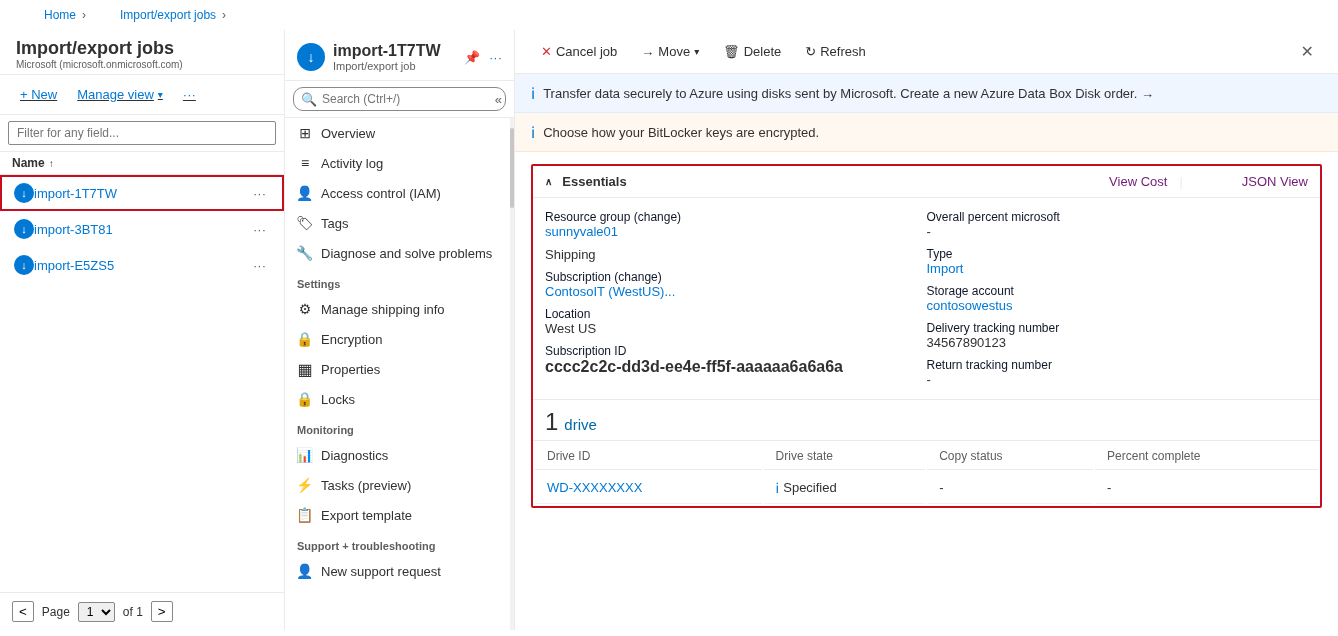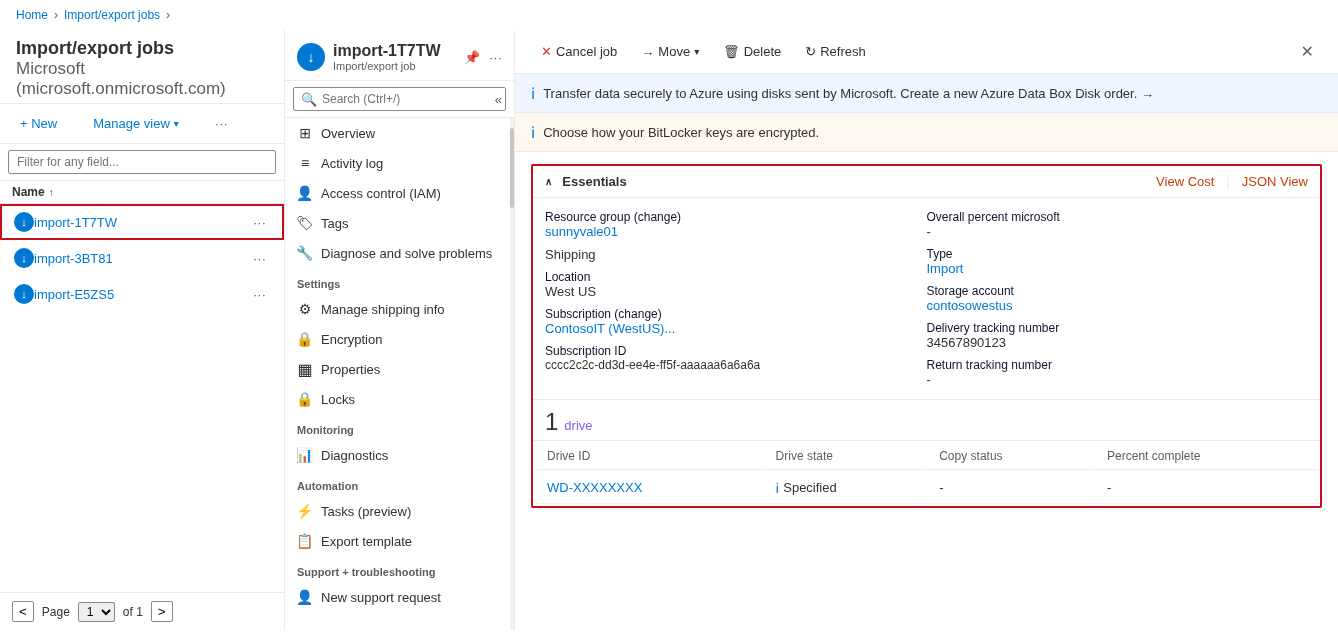--- a/index.html
+++ b/index.html
@@ -1,29 +1,29 @@
 <!DOCTYPE html>
 <html><head>
   <meta charset="utf-8">
   <style>
     * { box-sizing: border-box; margin: 0; padding: 0; }
     body { font-family: 'Segoe UI', Arial, sans-serif; font-size: 13px; color: #323130; background: #fff; overflow: hidden; }
 
     .breadcrumb { display: flex; align-items: center; gap: 6px; padding: 8px 16px; font-size: 12px; color: #605e5c; }
-    .breadcrumb a { color: #0078d4; text-decoration: none; }
+    .breadcrumb a { color: #0078d4; text-decoration: none; margin-left: 28px; }
     .breadcrumb-sep { color: #605e5c; }
 
     .main-layout { display: flex; height: calc(636px - 36px); }
 
     
     .left-panel { width: 285px; border-right: 1px solid #edebe9; display: flex; flex-direction: column; flex-shrink: 0; }
     .left-header { padding: 8px 16px 4px; border-bottom: 1px solid #edebe9; }
     .left-title { font-size: 18px; font-weight: 600; color: #323130; }
-    .left-subtitle { font-size: 17px; color: #605e5c; }
-    .left-toolbar { display: flex; align-items: center; gap: 20px; padding: 8px 12px; border-bottom: 1px solid #edebe9; }
+    .left-subtitle { font-size: 10px; color: #605e5c; }
+    .left-toolbar { display: flex; align-items: center; gap: 4px; padding: 8px 12px; border-bottom: 1px solid #edebe9; text-decoration: underline; }
     .toolbar-btn { display: flex; align-items: center; gap: 4px; padding: 4px 8px; border: none; background: none; cursor: pointer; color: #0078d4; font-size: 13px; border-radius: 2px; }
     .filter-box { padding: 6px 8px; border-bottom: 1px solid #edebe9; }
     .filter-input { width: 100%; border: 1px solid #8a8886; border-radius: 2px; padding: 4px 8px; font-size: 12px; color: #323130; outline: none; }
     .list-header { display: flex; align-items: center; padding: 4px 12px; font-size: 12px; font-weight: 600; color: #323130; border-bottom: 1px solid #edebe9; }
     .sort-icon { margin-left: 4px; font-size: 10px; }
     .list-items { flex: 1; overflow-y: auto; }
     .list-item { display: flex; align-items: center; padding: 6px 12px; cursor: pointer; border: 2px solid transparent; }
     .list-item.selected { background: #fff; border: 2px solid #c50f1f; }
     .list-item-name { flex: 1; font-size: 13px; color: #0078d4; }
     .list-item-more { color: #605e5c; cursor: pointer; padding: 2px 4px; border-radius: 2px; }
@@ -32,21 +32,21 @@
     .page-select { border: 1px solid #8a8886; border-radius: 2px; padding: 1px 4px; font-size: 12px; }
 
     
     .mid-panel { width: 230px; border-right: 1px solid #edebe9; display: flex; flex-direction: column; flex-shrink: 0; }
     .mid-header { display: flex; align-items: center; padding: 12px 12px 8px; border-bottom: 1px solid #edebe9; gap: 8px; }
     .mid-title-area { flex: 1; }
     .mid-title { font-size: 16px; font-weight: 600; color: #323130; }
     .mid-subtitle { font-size: 11px; color: #605e5c; }
     .mid-header-icons { display: flex; gap: 8px; color: #0078d4; cursor: pointer; }
     .search-box { padding: 6px 8px; border-bottom: 1px solid #edebe9; position: relative; }
-    .search-input { width: 100%; border: 1px solid #8a8886; border-radius: 2px; padding: 4px 8px 4px 28px; font-size: 12px; outline: none; }
+    .search-input { width: 100%; border: 1px solid #8a8886; border-radius: 10px; padding: 4px 8px 4px 28px; font-size: 12px; outline: none; }
     .search-icon-pos { position: absolute; left: 16px; top: 50%; transform: translateY(-50%); color: #605e5c; font-size: 13px; }
     .collapse-btn { position: absolute; right: 12px; top: 50%; transform: translateY(-50%); color: #605e5c; cursor: pointer; }
     .nav-items { flex: 1; overflow-y: auto; }
     .nav-item { display: flex; align-items: center; gap: 8px; padding: 7px 12px; cursor: pointer; font-size: 13px; color: #323130; }
     .nav-section { padding: 10px 12px 4px; font-size: 11px; font-weight: 700; color: #605e5c; text-transform: none; }
     .nav-icon { width: 16px; height: 16px; flex-shrink: 0; display: flex; align-items: center; justify-content: center; font-size: 14px; }
 
     
     .right-panel { flex: 1; display: flex; flex-direction: column; overflow: hidden; }
     .right-toolbar { display: flex; align-items: center; gap: 4px; padding: 8px 16px; border-bottom: 1px solid #edebe9; }
@@ -55,29 +55,29 @@
     .close-btn { margin-left: auto; padding: 4px 8px; border: none; background: none; cursor: pointer; font-size: 16px; color: #605e5c; border-radius: 2px; }
     .info-banner { display: flex; align-items: center; gap: 8px; padding: 8px 16px; background: #f0f6ff; border-bottom: 1px solid #deecf9; font-size: 13px; }
     .info-icon { color: #0078d4; font-size: 16px; flex-shrink: 0; }
     .warning-banner { display: flex; align-items: center; gap: 8px; padding: 8px 16px; background: #fff8f0; border-bottom: 1px solid #f9e5d0; font-size: 13px; }
     .warning-icon { color: #0078d4; font-size: 16px; flex-shrink: 0; }
     .right-content { flex: 1; overflow-y: auto; padding: 12px 16px; }
     .essentials-box { border: 2px solid #c50f1f; border-radius: 2px; padding: 0; }
     .essentials-header { display: flex; align-items: center; justify-content: space-between; padding: 8px 12px; border-bottom: 1px solid #edebe9; }
     .essentials-title { font-size: 13px; font-weight: 600; display: flex; align-items: center; gap: 6px; }
     .essentials-links { display: flex; gap: 12px; font-size: 13px; color: #0078d4; }
-    .essentials-links a { color: #c2410c; text-decoration: none; cursor: pointer; }
+    .essentials-links a { color: #701a75; text-decoration: none; cursor: pointer; margin-left: 47px; }
     .essentials-body { display: grid; grid-template-columns: 1fr 1fr; padding: 8px 12px; gap: 0; }
     .ess-row { padding: 4px 0; }
     .ess-label { font-size: 12px; color: #0f172a; }
     .ess-value { font-size: 13px; color: #323130; }
     .ess-value.link { color: #0078d4; cursor: pointer; }
     .drives-header { display: flex; align-items: baseline; gap: 6px; padding: 8px 12px 4px; border-bottom: 1px solid #edebe9; }
     .drives-count { font-size: 24px; font-weight: 300; }
-    .drives-label { font-size: 13px; color: #8b5cf6; }
+    .drives-label { font-size: 15px; color: #0369a1; }
     .drives-table { width: 100%; }
     .drives-table th { padding: 6px 12px; font-size: 12px; color: #605e5c; font-weight: 400; text-align: left; border-bottom: 1px solid #edebe9; }
     .drives-table td { padding: 6px 12px; font-size: 13px; border-bottom: 1px solid #f3f2f1; }
     .drives-table td.link { color: #0078d4; cursor: pointer; }
 
     
     .job-icon { width: 28px; height: 28px; border-radius: 50%; background: #0078d4; display: flex; align-items: center; justify-content: center; color: white; font-size: 14px; flex-shrink: 0; }
     .job-icon-sm { width: 20px; height: 20px; border-radius: 50%; background: #0078d4; display: flex; align-items: center; justify-content: center; color: white; font-size: 11px; flex-shrink: 0; }
 
     
@@ -212,21 +212,20 @@
         <span class="nav-icon">🔒</span>
         <span>Locks</span>
       </div>
 
       <div class="nav-section">Monitoring</div>
       <div class="nav-item">
         <span class="nav-icon">📊</span>
         <span>Diagnostics</span>
       </div>
 
-      <div class="nav-section">Automation</div>
       <div class="nav-item">
         <span class="nav-icon">⚡</span>
         <span>Tasks (preview)</span>
       </div>
       <div class="nav-item">
         <span class="nav-icon">📋</span>
         <span>Export template</span>
       </div>
 
       <div class="nav-section">Support + troubleshooting</div>
@@ -290,30 +289,30 @@
 
           <div>
             <div class="ess-row">
               <div class="ess-label">Resource group (change)</div>
               <div class="ess-value link">sunnyvale01</div>
             </div>
             <div class="ess-row">
               <div class="ess-value">Shipping</div>
             </div>
             <div class="ess-row">
+              <div class="ess-label">Subscription (change)</div>
+              <div class="ess-value link">ContosoIT (WestUS)...</div>
+            </div>
+            <div class="ess-row">
               <div class="ess-label">Location</div>
               <div class="ess-value">West US</div>
             </div>
             <div class="ess-row">
-              <div class="ess-label">Subscription (change)</div>
-              <div class="ess-value link">ContosoIT (WestUS)...</div>
-            </div>
-            <div class="ess-row">
               <div class="ess-label">Subscription ID</div>
-              <div class="ess-value" style="font-size:12px;">cccc2c2c-dd3d-ee4e-ff5f-aaaaaa6a6a6a</div>
+              <div class="ess-value" style="font-size:16px;font-weight:bold;">cccc2c2c-dd3d-ee4e-ff5f-aaaaaa6a6a6a</div>
             </div>
           </div>
 
           <div>
             <div class="ess-row">
               <div class="ess-label">Overall percent microsoft</div>
               <div class="ess-value">-</div>
             </div>
             <div class="ess-row">
               <div class="ess-label">Type</div>

